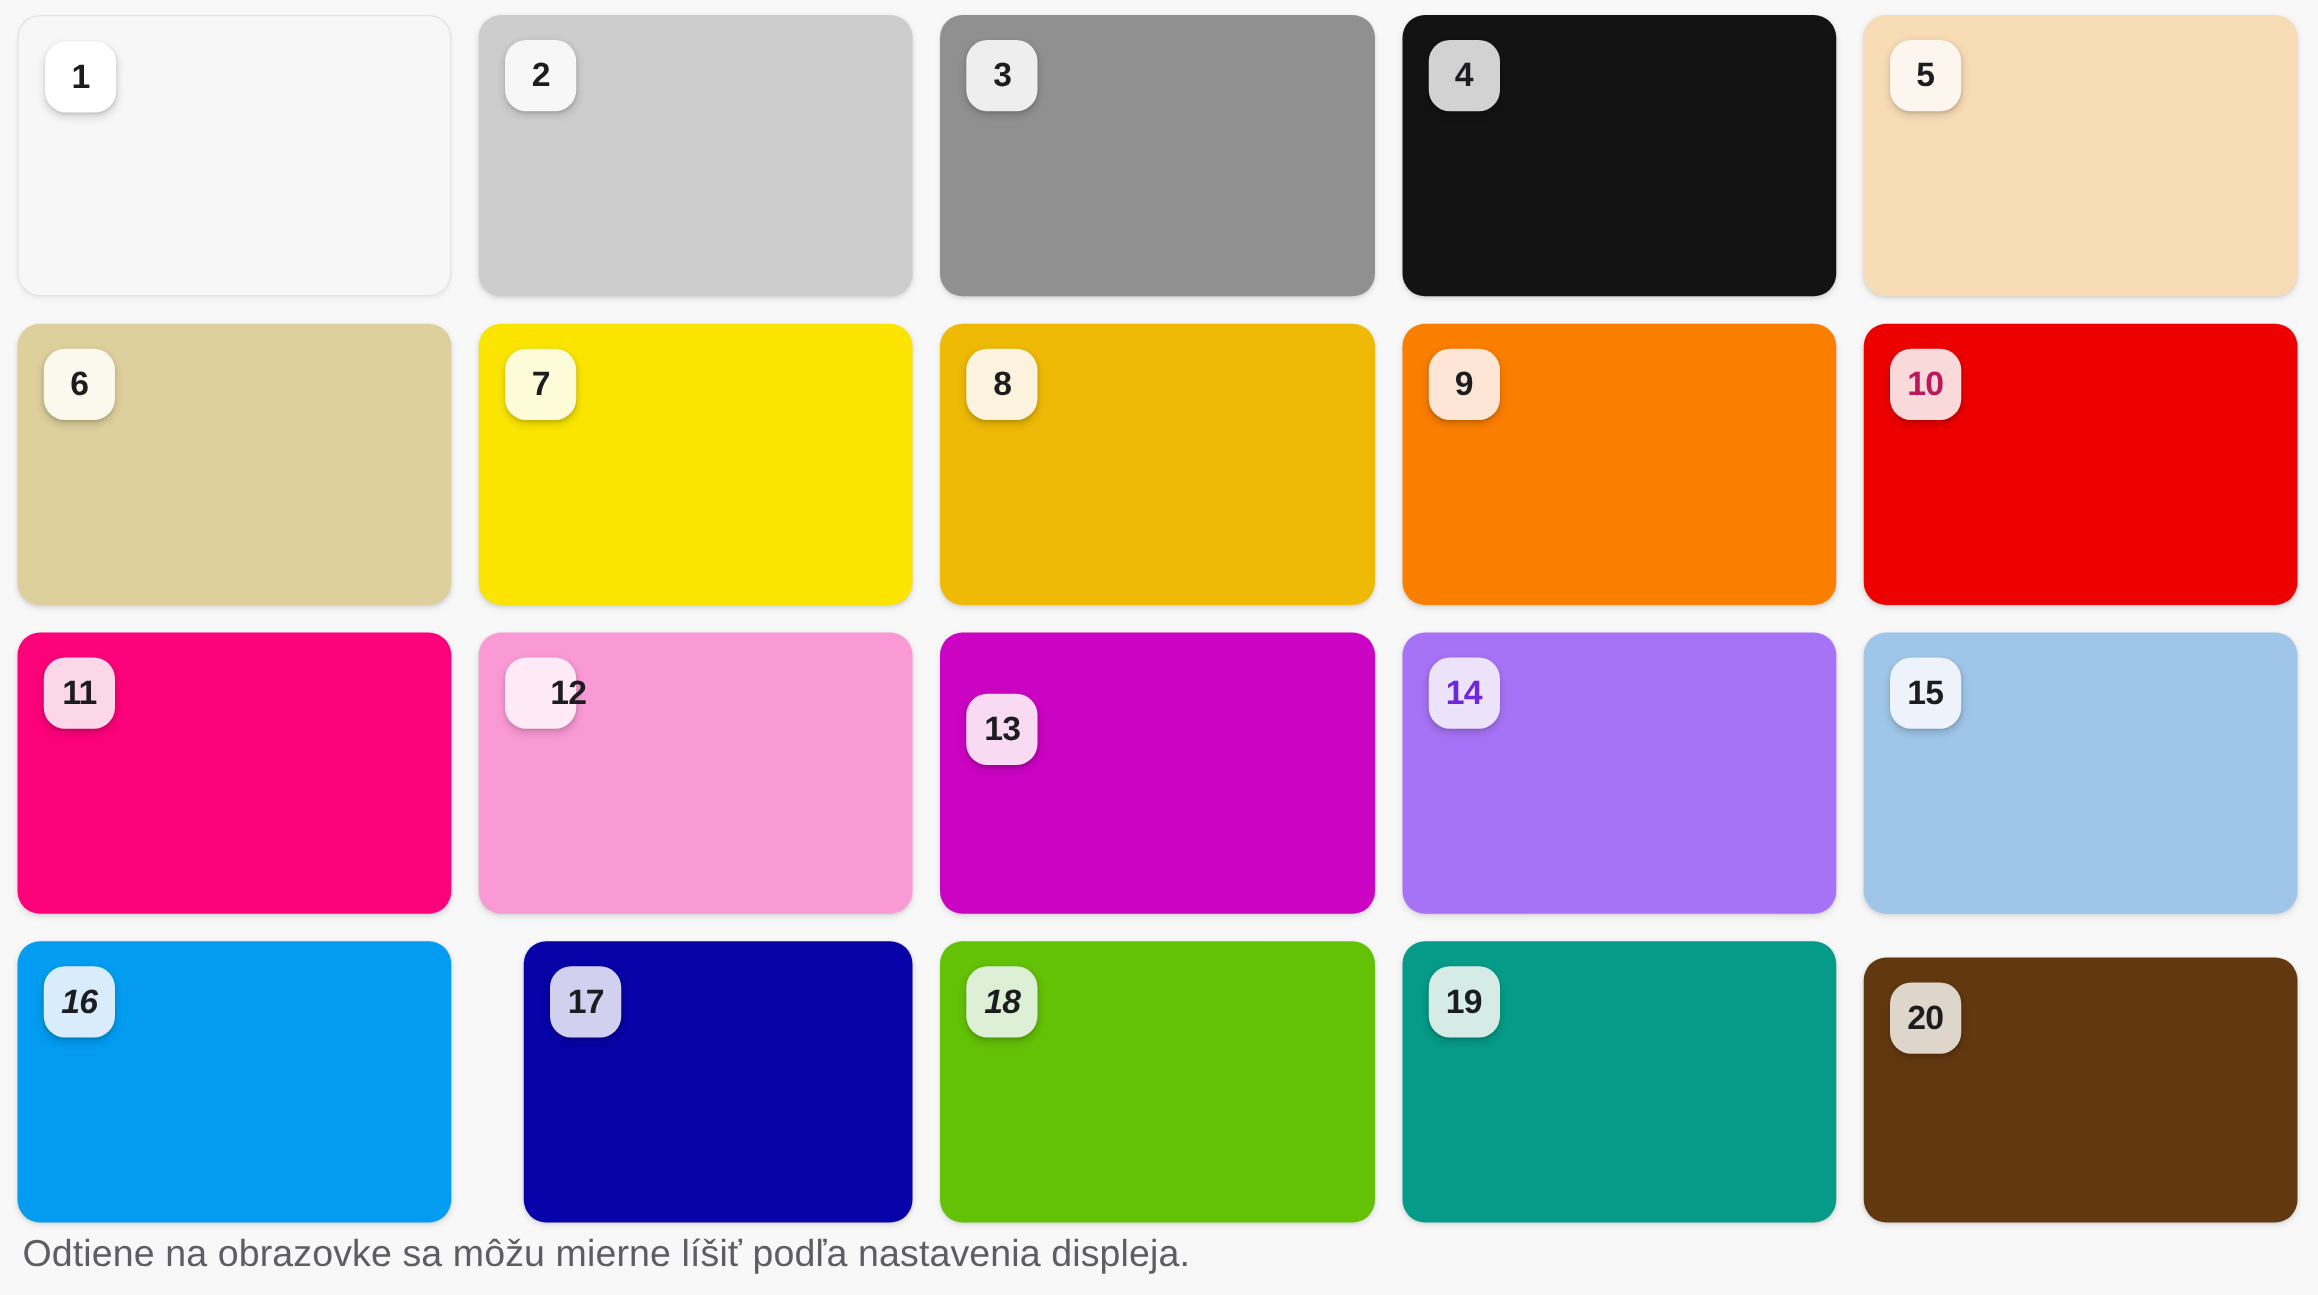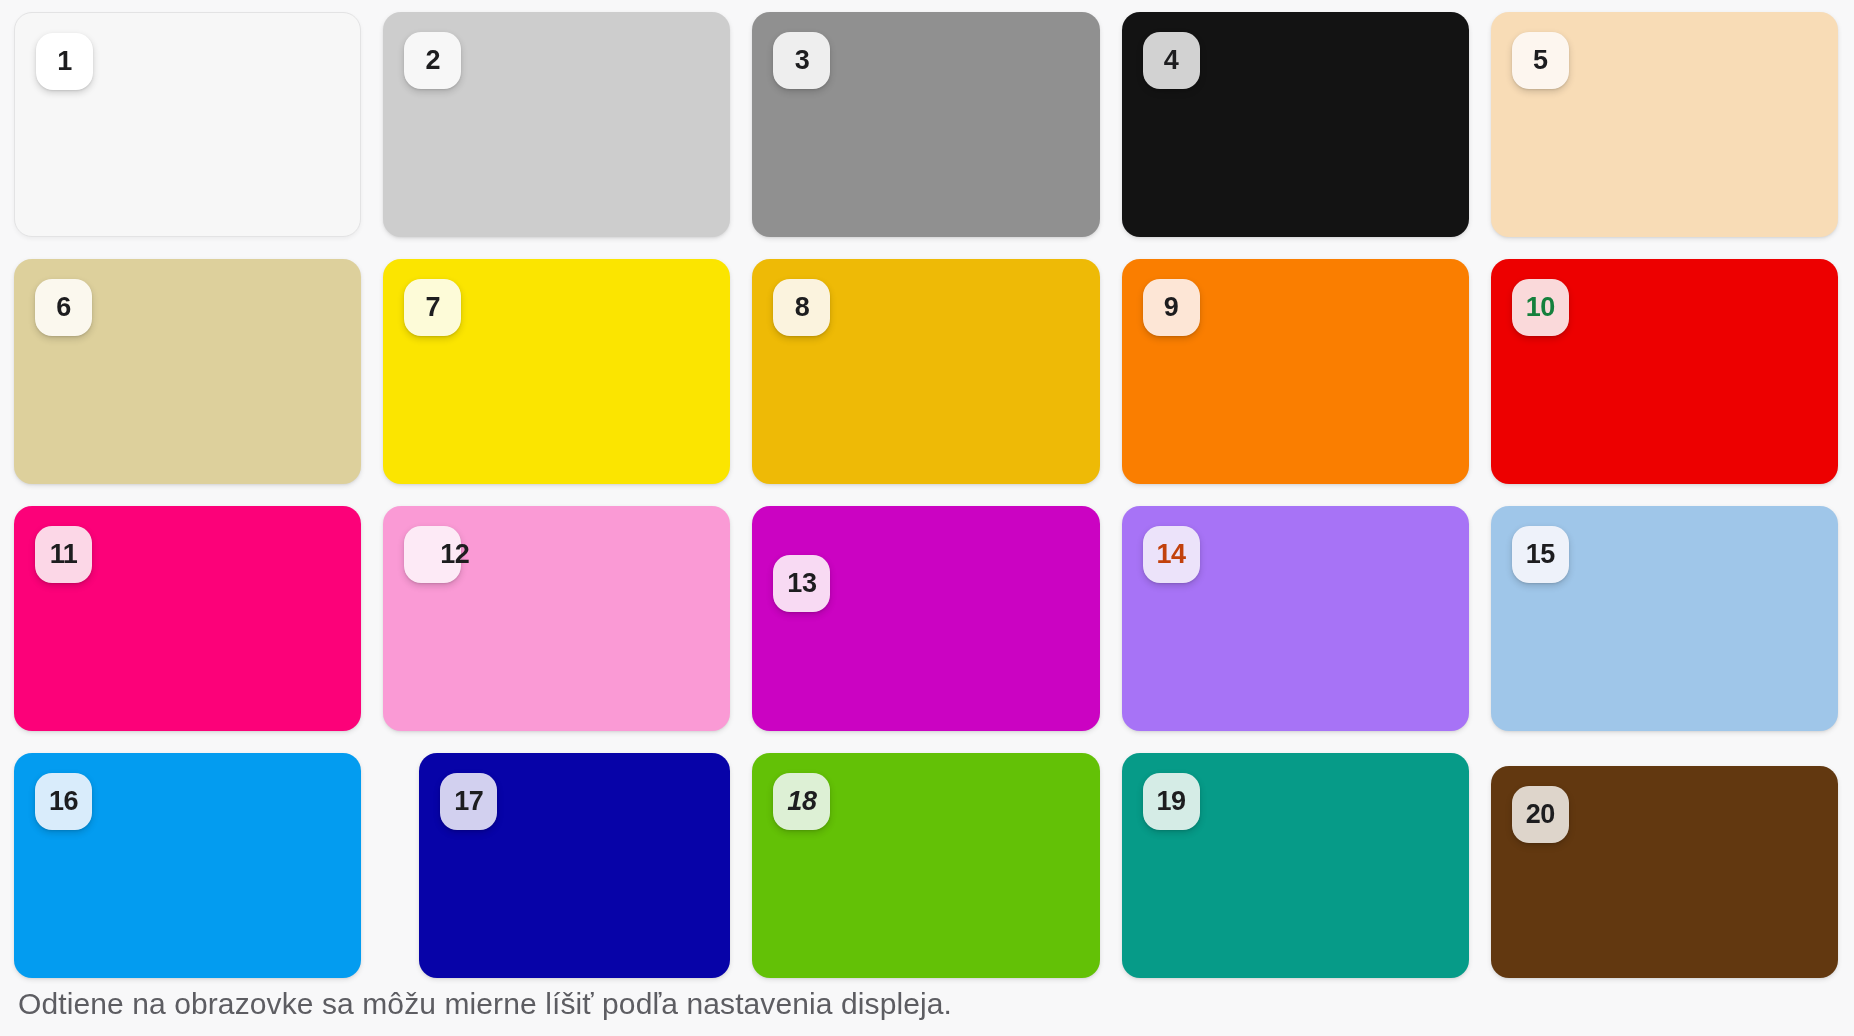--- a/index.html
+++ b/index.html
@@ -105,38 +105,38 @@
       <div class="swatch" style="background: rgb(251, 229, 0);">
         <div class="swatch-badge" style="background: rgb(253, 251, 216); color: rgb(29, 29, 31);">7</div>
       </div>
       <div class="swatch" style="background: rgb(238, 186, 6);">
         <div class="swatch-badge" style="background: rgb(251, 243, 222); color: rgb(29, 29, 31);">8</div>
       </div>
       <div class="swatch" style="background: rgb(250, 126, 0);">
         <div class="swatch-badge" style="background: rgb(253, 230, 214); color: rgb(29, 29, 31);">9</div>
       </div>
       <div class="swatch" style="background: rgb(237, 0, 0);">
-        <div class="swatch-badge" style="background: rgb(250, 217, 218); color: #15803d;">10</div>
+        <div class="swatch-badge" style="background: rgb(250, 217, 218); color: #be185d;">10</div>
       </div>
       <div class="swatch" style="background: rgb(252, 1, 121);">
         <div class="swatch-badge" style="background: rgb(252, 215, 231); color: rgb(29, 29, 31);">11</div>
       </div>
       <div class="swatch" style="background: rgb(250, 154, 213);">
         <div class="swatch-badge" style="background: rgb(253, 234, 246); color: rgb(29, 29, 31); padding-left: 44px;">12</div>
       </div>
       <div class="swatch" style="background: rgb(203, 3, 194);">
         <div class="swatch-badge" style="background: rgb(248, 218, 243); color: rgb(29, 29, 31); margin-top: 29px;">13</div>
       </div>
       <div class="swatch" style="background: rgb(167, 115, 246);">
-        <div class="swatch-badge" style="background: rgb(236, 227, 250); color: #c2410c;">14</div>
+        <div class="swatch-badge" style="background: rgb(236, 227, 250); color: #6d28d9;">14</div>
       </div>
       <div class="swatch" style="background: rgb(159, 198, 233);">
         <div class="swatch-badge" style="background: rgb(238, 242, 250); color: rgb(29, 29, 31);">15</div>
       </div>
-      <div class="swatch" style="background: rgb(3, 156, 240);">
+      <div class="swatch" style="background: rgb(3, 156, 240); font-style: italic;">
         <div class="swatch-badge" style="background: rgb(217, 236, 251); color: rgb(29, 29, 31);">16</div>
       </div>
       <div class="swatch" style="background: rgb(7, 3, 168); margin-left: 36px;">
         <div class="swatch-badge" style="background: rgb(210, 208, 239); color: rgb(29, 29, 31);">17</div>
       </div>
       <div class="swatch" style="background: rgb(99, 193, 6); font-style: italic;">
         <div class="swatch-badge" style="background: rgb(221, 240, 213); color: rgb(29, 29, 31);">18</div>
       </div>
       <div class="swatch" style="background: rgb(6, 155, 136);">
         <div class="swatch-badge" style="background: rgb(213, 236, 230); color: rgb(29, 29, 31);">19</div>

